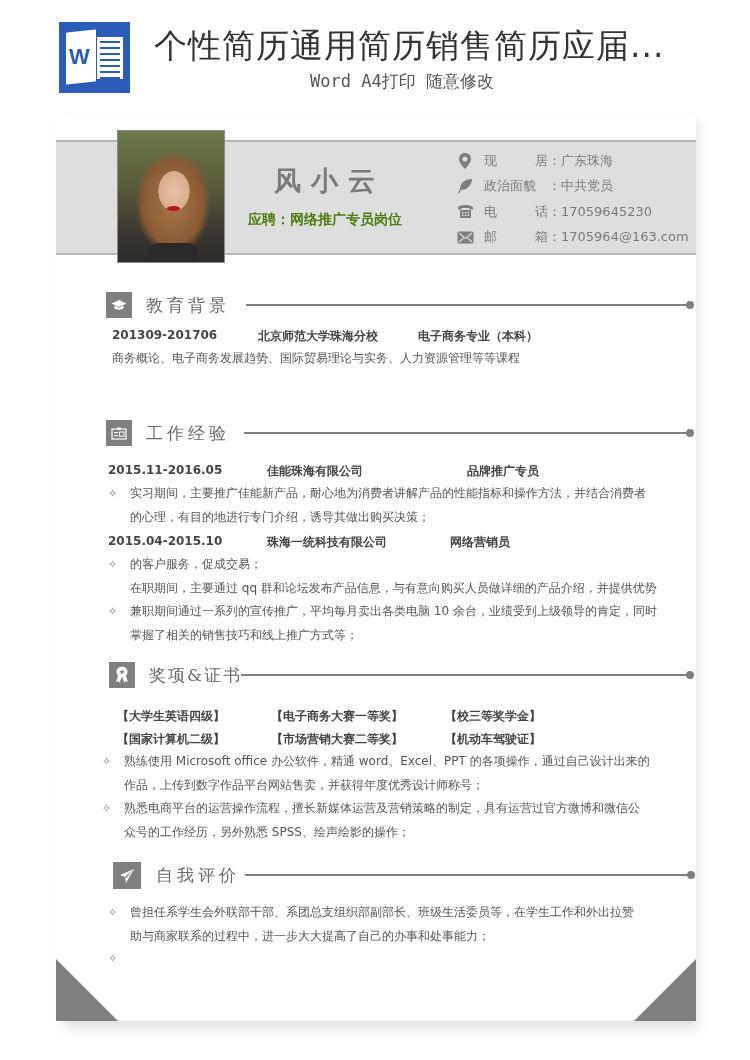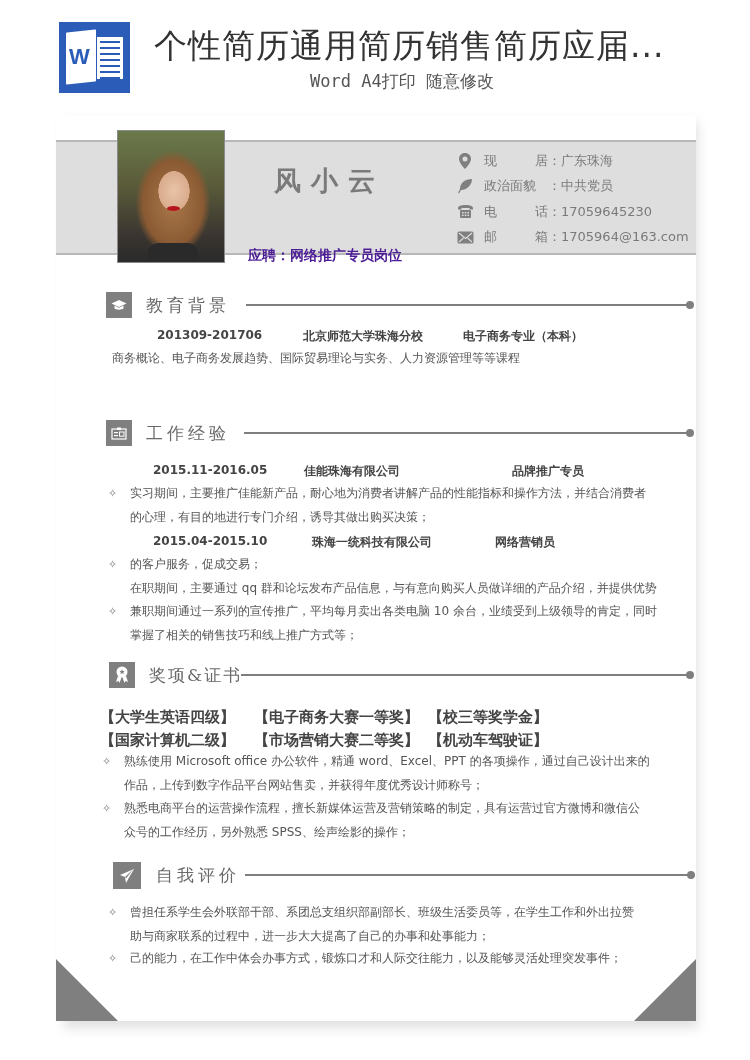--- a/index.html
+++ b/index.html
@@ -23,42 +23,42 @@
     .band { position: absolute; left: 0; top: 25px; width: 640px; height: 115px; background: #dedede; border-top: 2px solid #b8b8b8; border-bottom: 2px solid #b8b8b8; }
     .photo { position: absolute; left: 61px; top: 15px; width: 108px; height: 133px; border: 1px solid #8a8a8a; overflow: hidden;
       background:
         radial-gradient(ellipse 22px 28px at 56px 60px, #e8c3a8 0%, #d9ab8c 70%, transparent 72%),
         radial-gradient(ellipse 50px 70px at 55px 72px, #a9784a 0%, #8a5a33 60%, transparent 75%),
         linear-gradient(180deg, #6b7a4a 0%, #5b5c3a 40%, #3a3530 80%, #2a2a2a 100%); }
     .photo .lips { position: absolute; left: 49px; top: 75px; width: 13px; height: 5px; background: #b5141c; border-radius: 50%; }
     .photo .shirt { position: absolute; left: 30px; top: 112px; width: 50px; height: 25px; background: #2a2a2a; border-radius: 10px 10px 0 0; }
 
     .name { position: absolute; left: 218px; top: 48px; font-size: 27px; font-weight: bold; color: #7a7a7a; letter-spacing: 10px; white-space: nowrap; }
-    .apply { position: absolute; left: 192px; top: 96px; font-size: 14px; font-weight: bold; color: #4c1d95; white-space: nowrap; margin-top: 36px; }
+    .apply { position: absolute; left: 192px; top: 96px; font-size: 14px; font-weight: bold; color: #4d7c0f; white-space: nowrap; }
 
     .info { position: absolute; left: 400px; top: 33px; }
     .info-row { display: flex; align-items: center; height: 25.5px; font-size: 13px; color: #7a7a7a; white-space: nowrap; }
     .info-row .ic { width: 18px; height: 16px; margin-right: 10px; display: flex; align-items: center; justify-content: center; }
     .info-row .lbl { width: 64px; display: flex; justify-content: space-between; }
     .info-row .lbl.four { justify-content: flex-start; }
 
     
     .sec-head { position: absolute; left: 50px; height: 26px; width: 540px; }
     .sec-head .box { position: absolute; left: 0; top: 0; width: 26px; height: 26px; background: #7f7f7f; display: flex; align-items: center; justify-content: center; }
     .sec-head .title { position: absolute; left: 40px; top: 0; font-family: "DejaVu Serif", serif; font-size: 17px; color: #6a6a6a; letter-spacing: 4px; white-space: nowrap; line-height: 26px; }
     .sec-head .rule { position: absolute; top: 12px; height: 2px; background: #7f7f7f; }
     .sec-head .dot { position: absolute; top: 9px; width: 8px; height: 8px; border-radius: 50%; background: #7f7f7f; }
 
     .row3 { position: absolute; font-size: 12px; font-weight: bold; color: #444; white-space: nowrap; }
-    .row3 span { position: absolute; top: 0; white-space: nowrap; margin-left: 45px; }
+    .row3 span { position: absolute; top: 0; white-space: nowrap; }
     .para { position: absolute; font-size: 12px; line-height: 23.5px; color: #555; }
     .bullet { position: absolute; font-size: 12px; line-height: 23.5px; color: #555; }
     .bullet .mk { position: absolute; left: 0; top: 0; color: #777; font-size: 11px; }
     .bullet .tx { position: absolute; left: 22px; top: 0; }
-    .award { position: absolute; font-size: 15px; font-weight: bold; color: #444; white-space: nowrap; }
+    .award { position: absolute; font-size: 12px; font-weight: bold; color: #444; white-space: nowrap; margin-left: 17px; }
 
     .tri-left { position: absolute; left: 0; bottom: 0; width: 0; height: 0; border-left: 62px solid #7f7f7f; border-top: 62px solid transparent; }
     .tri-right { position: absolute; right: 0; bottom: 0; width: 0; height: 0; border-right: 62px solid #7f7f7f; border-top: 62px solid transparent; }
   </style>
 </head>
 <body>
 
 <div class="banner">
   <div class="word-icon">
     <div class="lines">
@@ -177,21 +177,21 @@
           <rect x="8.5" y="5" width="4.5" height="4.2" fill="none" stroke="#fff" stroke-width="1"></rect>
         </svg>
     </div>
     <div class="title">工作经验</div>
     <div class="rule" style="left:138px; width:444px;"></div>
     <div class="dot" style="left:580px;"></div>
   </div>
 
   <div class="row3" style="left:52px; top:348px;">
     <span style="left:0;">2015.11-2016.05</span>
-    <span style="left:151px;text-align:right;">佳能珠海有限公司</span>
+    <span style="left:159px;text-align:right;">佳能珠海有限公司</span>
     <span style="left:359px;">品牌推广专员</span>
   </div>
   <div class="bullet" style="left:52px; top:367px; width:560px;">
     <span class="mk">✧</span>
     <div class="tx">
       <div>实习期间，主要推广佳能新产品，耐心地为消费者讲解产品的性能指标和操作方法，并结合消费者</div>
       <div>的心理，有目的地进行专门介绍，诱导其做出购买决策；</div>
     </div>
   </div>
 
@@ -264,19 +264,18 @@
   <div class="bullet" style="left:52px; top:786px; width:570px;">
     <span class="mk">✧</span>
     <div class="tx">
       <div>曾担任系学生会外联部干部、系团总支组织部副部长、班级生活委员等，在学生工作和外出拉赞</div>
       <div>助与商家联系的过程中，进一步大大提高了自己的办事和处事能力；</div>
     </div>
   </div>
   <div class="bullet" style="left:52px; top:832px; width:570px;">
     <span class="mk">✧</span>
     <div class="tx">
-      <div>己的能力，在工作中体会办事方式，锻炼口才和人际交往能力，以及能够灵活处理突发事件；</div>
     </div>
   </div>
 
   <div class="tri-left"></div>
   <div class="tri-right"></div>
 </div>
 
 </body></html>

